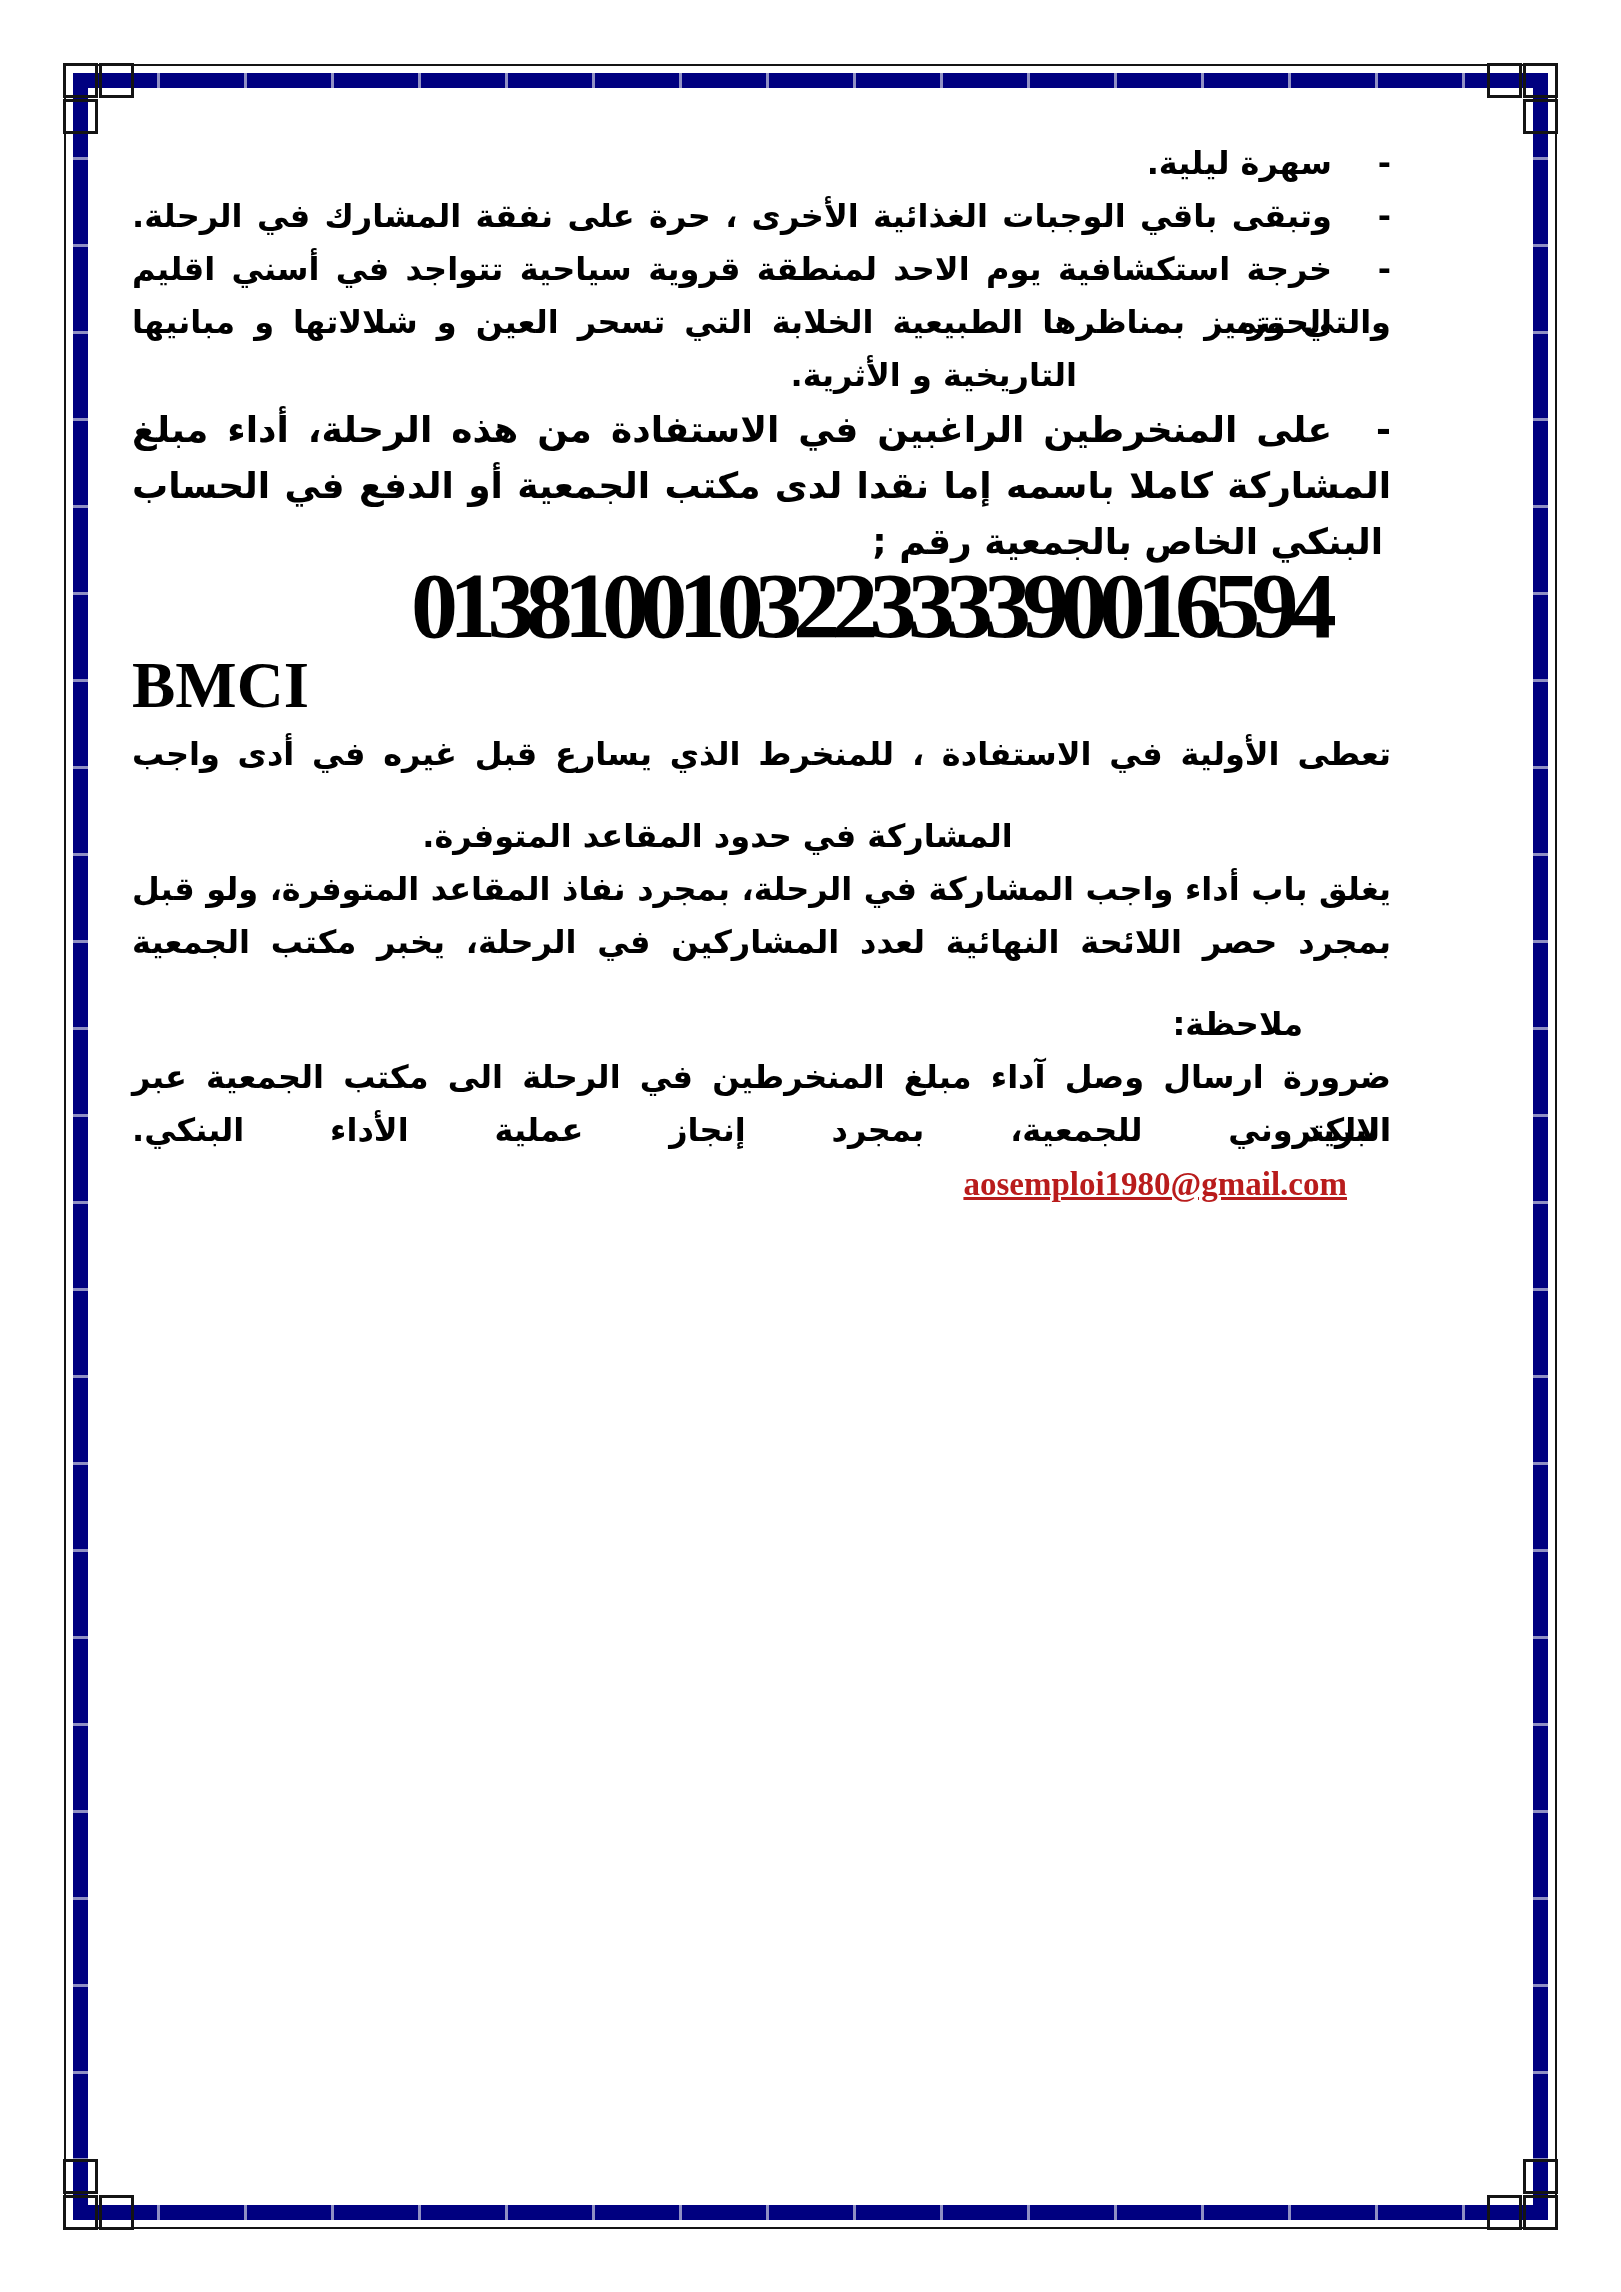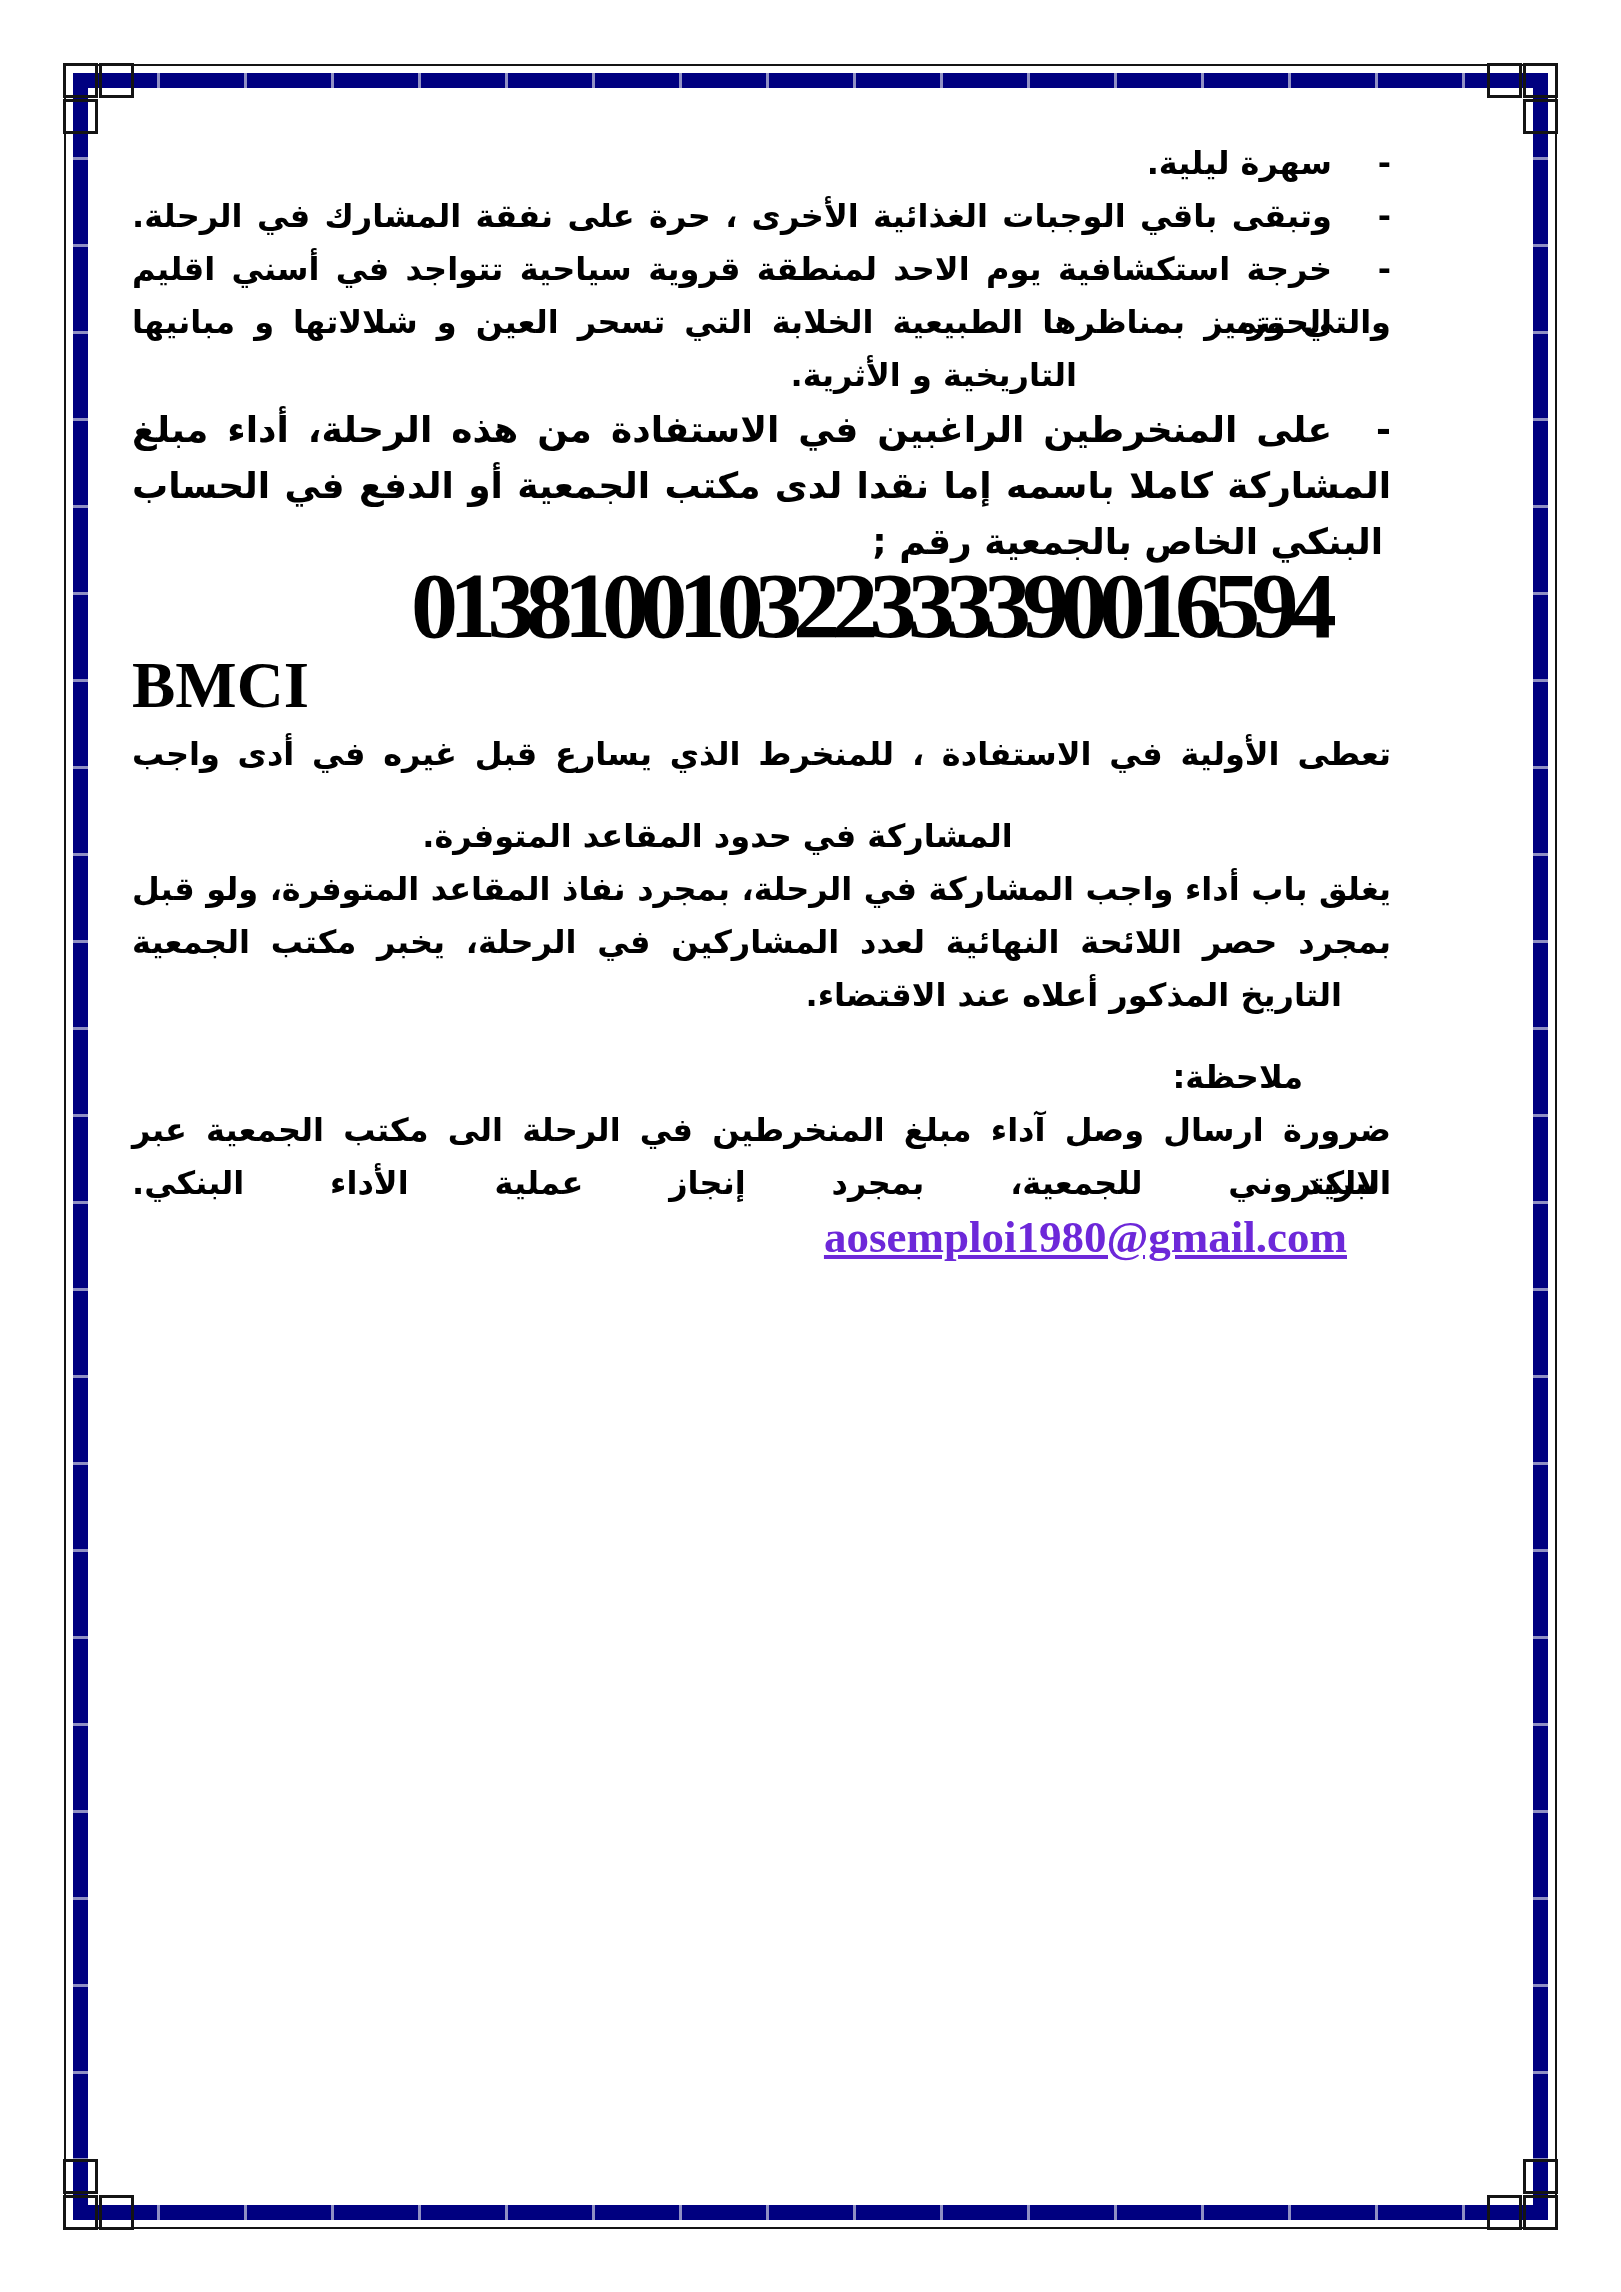--- a/index.html
+++ b/index.html
@@ -65,22 +65,22 @@
     font-family:"Liberation Serif","DejaVu Serif",serif;
     font-weight:700;font-size:65px;
     direction:ltr;text-align:left;padding-right:69px;
   }
   .emailln{
     height:55px;line-height:55px;
     direction:ltr;text-align:right;padding-right:44px;
   }
   .emailln a{
     font-family:"Liberation Serif","DejaVu Serif",serif;
-    font-weight:700;font-size:45px;
-    color:#6d28d9;text-decoration:underline;
+    font-weight:700;font-size:33px;
+    color:#b91c1c;text-decoration:underline;
   }
 </style>
 </head>
 <body>
 
 <div class="page">
 
   <div class="ring-black"></div>
   <div class="band top"></div>
   <div class="band bottom"></div>
@@ -131,21 +131,20 @@
     <div class="ln big jfull">المشاركة كاملا باسمه إما نقدا لدى مكتب الجمعية أو الدفع في الحساب</div>
     <div class="ln big ral pr8">البنكي الخاص بالجمعية رقم ;</div>
 
     <div class="acct">013810010322333390016594</div>
     <div class="bmci">BMCI</div>
 
     <div class="ln jfull">تعطى الأولية في الاستفادة ، للمنخرط الذي يسارع قبل غيره في أدى واجب</div>
     <div class="ln cal pr90">المشاركة في حدود المقاعد المتوفرة.</div>
     <div class="ln jfull">يغلق باب أداء واجب المشاركة في الرحلة، بمجرد نفاذ المقاعد المتوفرة، ولو قبل</div>
     <div class="ln jfull">بمجرد حصر اللائحة النهائية لعدد المشاركين في الرحلة، يخبر مكتب الجمعية</div>
-    <div class="ln ral pr50">التاريخ المذكور أعلاه عند الاقتضاء.</div>
     <div class="ln ral pr90">ملاحظة:</div>
     <div class="ln jfull">ضرورة ارسال وصل آداء مبلغ المنخرطين في الرحلة الى مكتب الجمعية عبر البريد</div>
     <div class="ln jfull">الالكتروني للجمعية، بمجرد إنجاز عملية الأداء البنكي.</div>
 
     <div class="ln emailln">
       <a href="aosemploi1980@gmail.com">aosemploi1980@gmail.com</a>
     </div>
 
   </div>
 </div>

